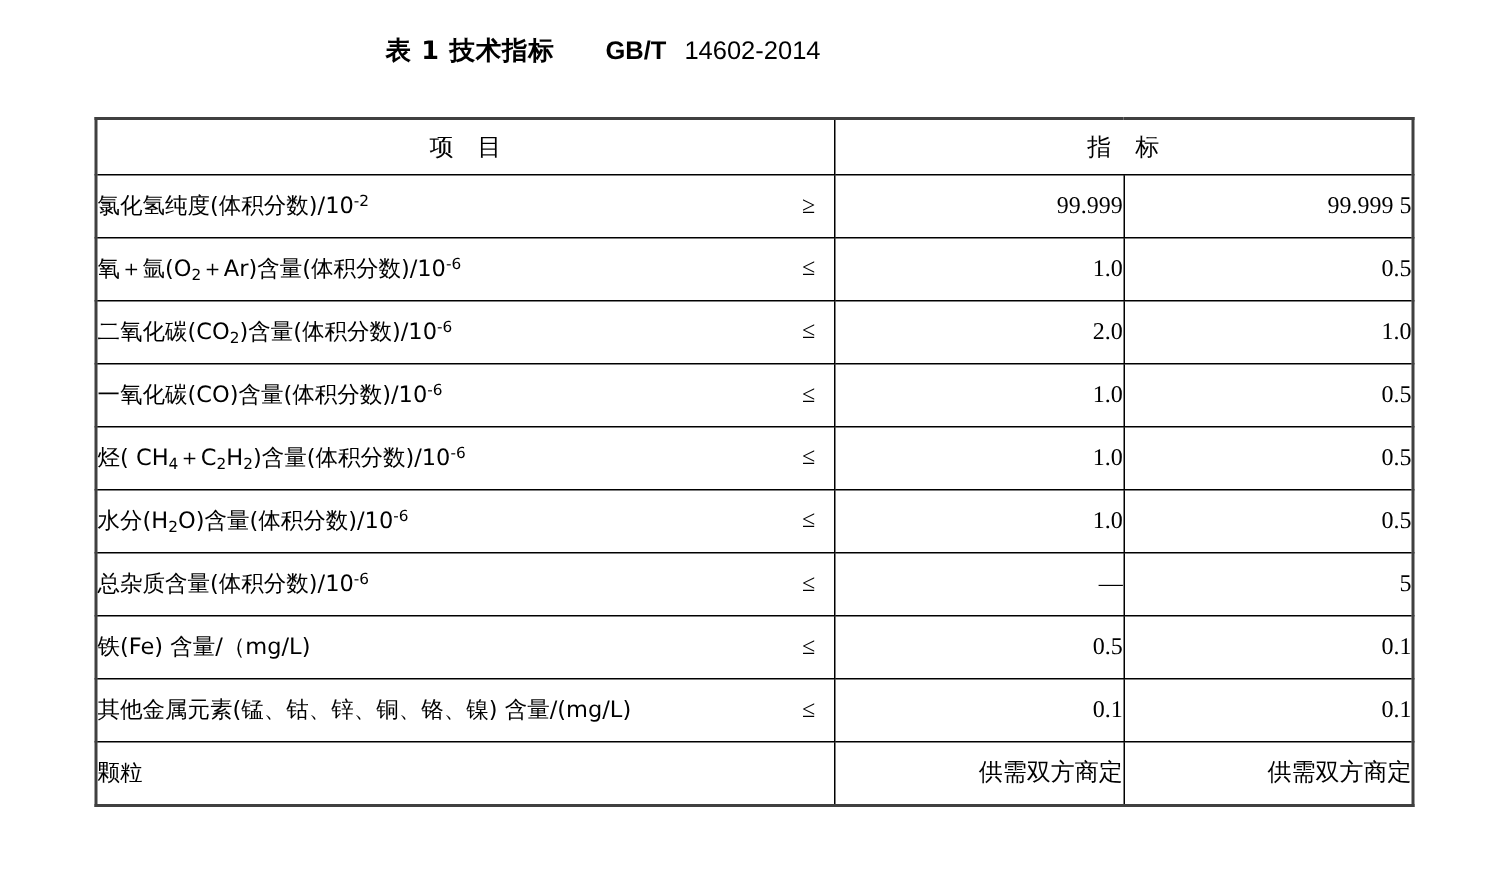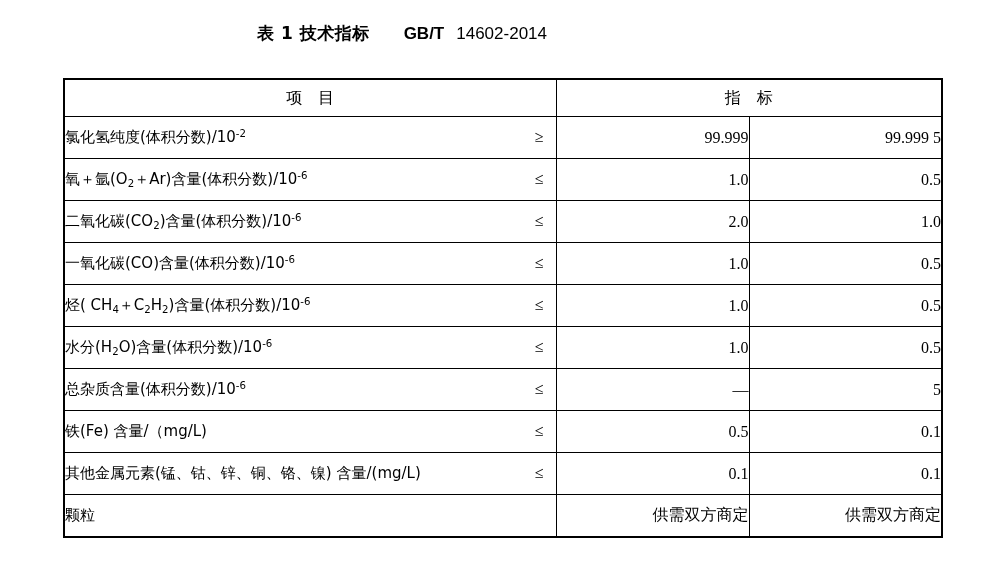--- a/index.html
+++ b/index.html
@@ -64,21 +64,21 @@
     border-collapse: collapse;
     width: 878px;
     table-layout: fixed;
   }
   table.spec td, table.spec th {
     border: 1px solid #000000;
     padding: 0;
     font-weight: normal;
   }
   table.spec {
-    border: 2px solid #000000;
+    border: 2px solid #404040;
   }
 
   col.c-item  { width: 492px; }
   col.c-v1    { width: 193px; }
   col.c-v2    { width: 193px; }
 
   .hdr {
     height: 36px;
     text-align: center;
     font-family: "DejaVu Sans", sans-serif;
@@ -88,20 +88,21 @@
 
   .row-cell {
     height: 41px;
     vertical-align: middle;
   }
   .item-cell {
     padding: 0 10px 0 14px;
   }
   .item-inner {
     display: flex;
+    align-items: center;
     justify-content: space-between;
     width: 100%;
   }
   .item-text {
     font-family: "DejaVu Sans", sans-serif;
     font-size: 15px;
     white-space: nowrap;
   }
   .sym {
     font-family: "Liberation Serif", serif;

